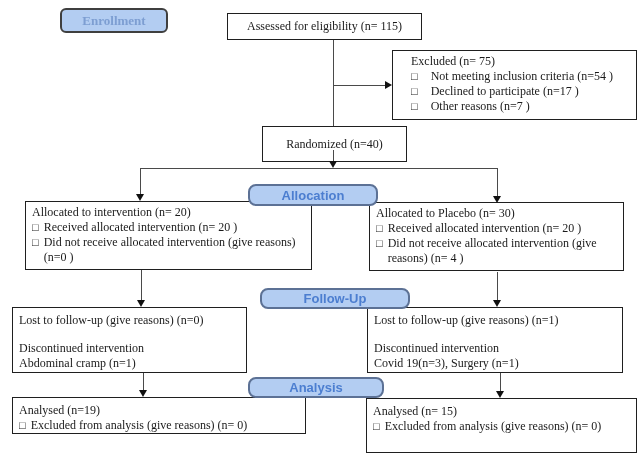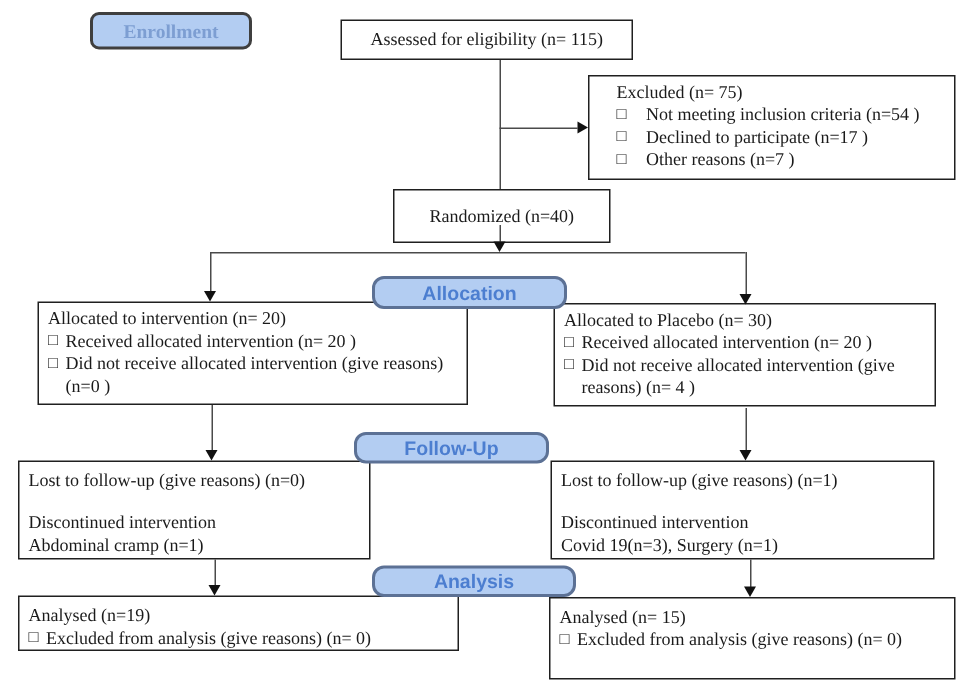--- a/index.html
+++ b/index.html
@@ -66,21 +66,21 @@
   <div class="arr-down" style="left:139px;top:390px;"></div>
   <div class="vline" style="left:500px;top:373px;height:19px;"></div>
   <div class="arr-down" style="left:496px;top:391px;"></div>
 
   <div class="badge enroll" style="left:60px;top:8px;width:108px;height:25px;">
     <span>Enrollment</span>
   </div>
   <div class="badge" style="left:248px;top:184px;width:130px;height:22px;">
     <span>Allocation</span>
   </div>
-  <div class="badge" style="left:236px;top:288px;width:130px;height:21px;">
+  <div class="badge" style="left:260px;top:288px;width:150px;height:21px;">
     <span>Follow-Up</span>
   </div>
   <div class="badge" style="left:248px;top:377px;width:136px;height:21px;">
     <span>Analysis</span>
   </div>
 
   <div class="box center" style="left:227px;top:13px;width:195px;height:27px;">
     <span>Assessed for eligibility (n= 115)</span>
   </div>
 

